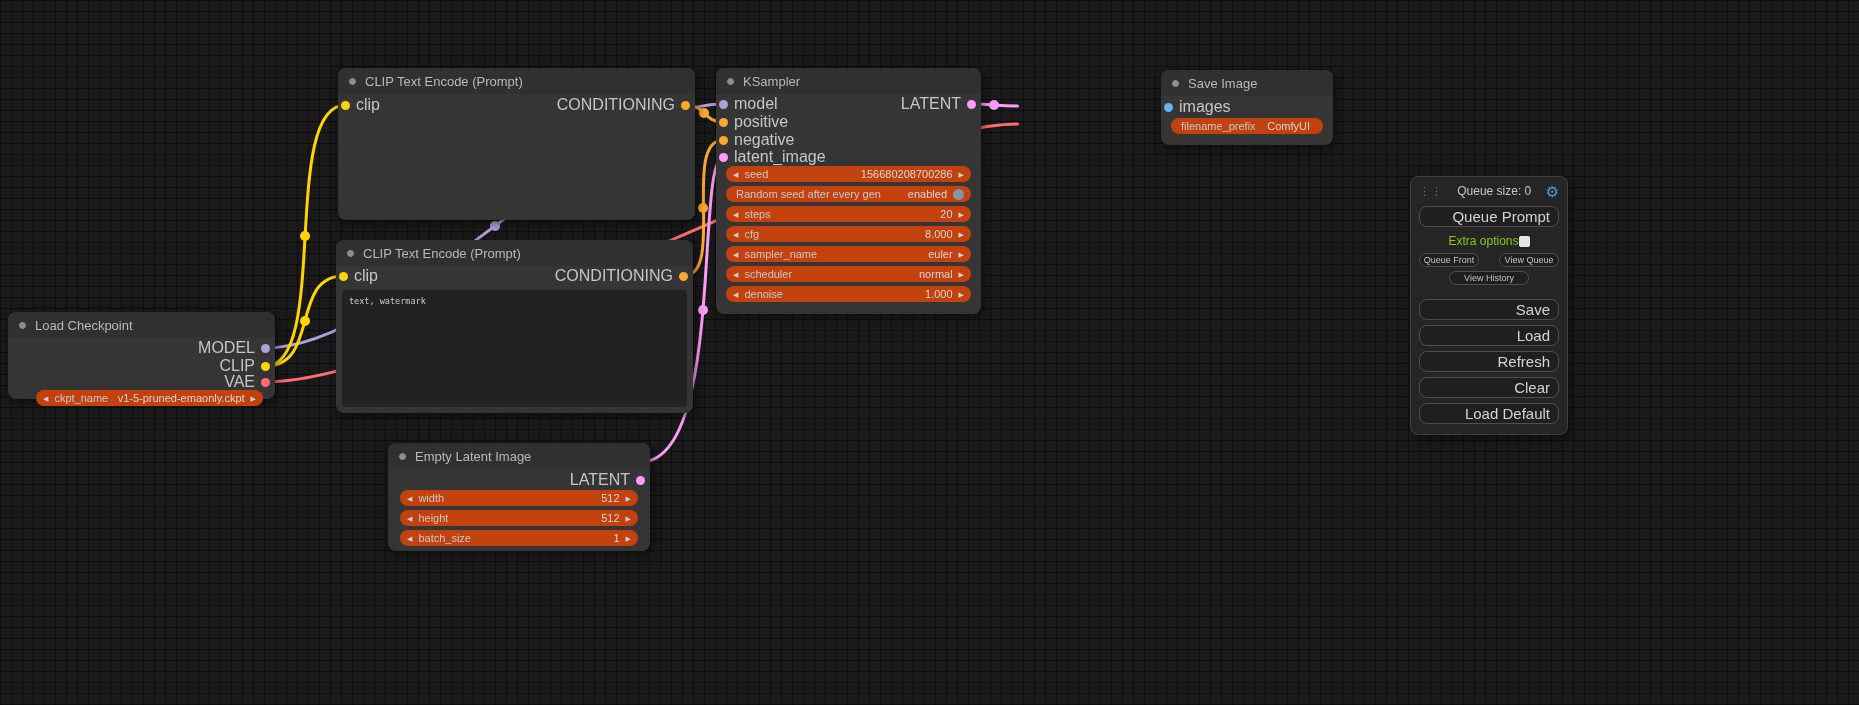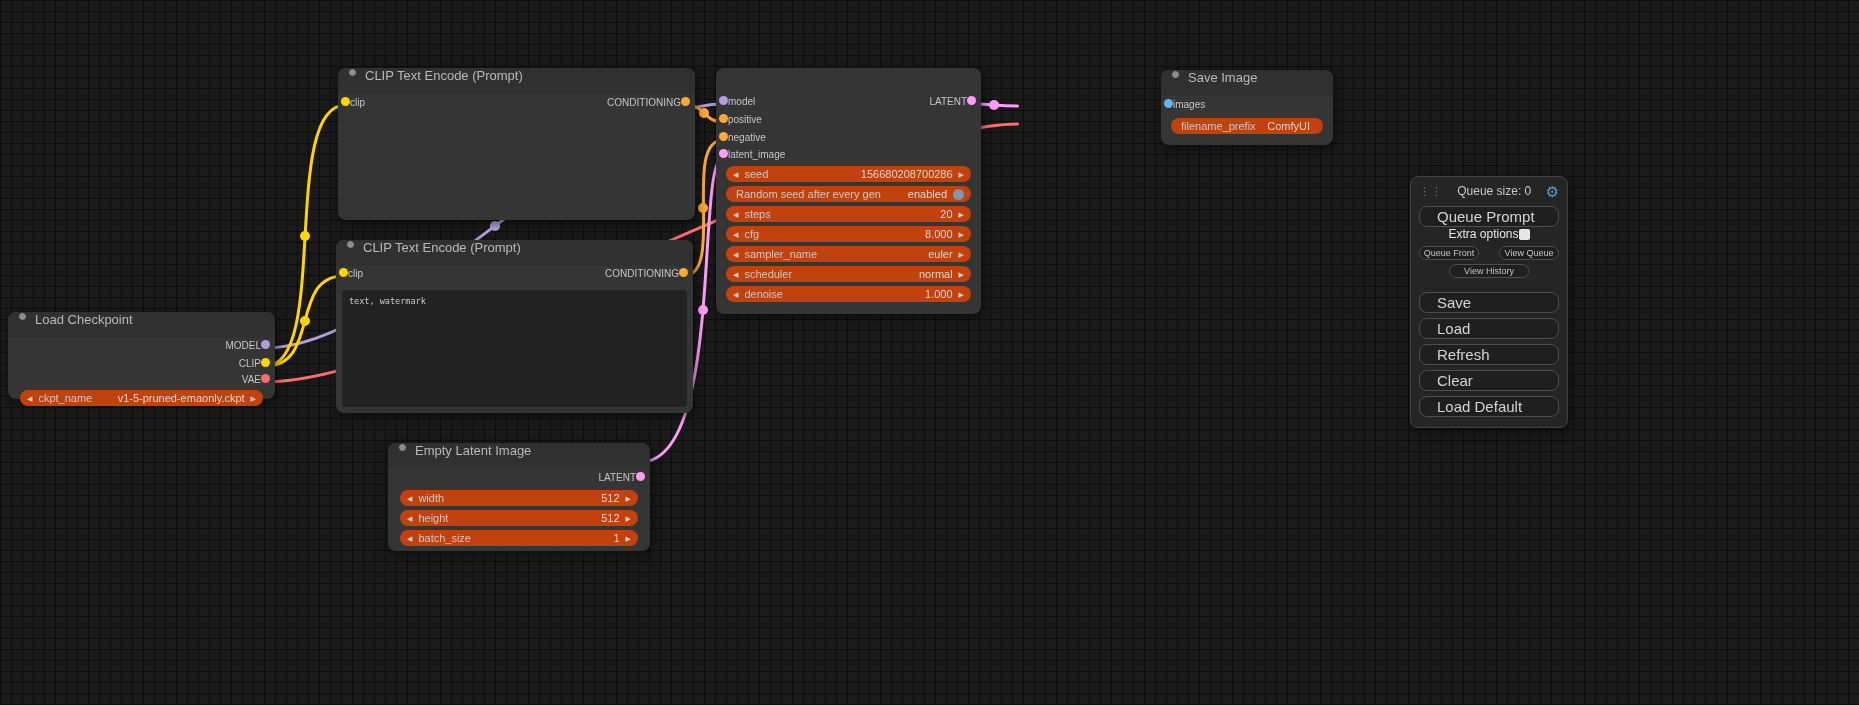--- a/index.html
+++ b/index.html
@@ -4,23 +4,23 @@
 <style>
   *{box-sizing:border-box}
   html,body{margin:0;padding:0}
   body{width:1859px;height:705px;overflow:hidden;font-family:"Liberation Sans",sans-serif;background:#191919;position:relative}
   .canvas{position:absolute;inset:0;background-color:#1a1a1a;
     background-image:linear-gradient(rgba(0,0,0,.45) 1px,transparent 1px),linear-gradient(90deg,rgba(0,0,0,.45) 1px,transparent 1px);
     background-size:11px 11px}
   svg.wires{position:absolute;inset:0;z-index:1;pointer-events:none}
   .wires path{fill:none;stroke-width:3;stroke-linecap:round}
   .node{position:absolute;background:#353535;border-radius:8px;box-shadow:2px 3px 10px rgba(0,0,0,.55);z-index:2}
-  .node-title{height:26px;display:flex;gap:8px;padding:0 10px;background:#303030;border-radius:8px 8px 0 0;color:#b9b9b9;font-size:13px;white-space:nowrap}
+  .node-title{height:26px;display:flex;align-items:center;gap:8px;padding:0 10px;background:#303030;border-radius:8px 8px 0 0;color:#b9b9b9;font-size:13px;white-space:nowrap}
   .collapse-dot{width:9px;height:9px;border-radius:50%;background:#8d8d8d;border:1px solid #262626;flex:0 0 auto}
-  .slot{position:absolute;height:16px;display:flex;font-size:10px;color:#c6c6c6;white-space:nowrap}
+  .slot{position:absolute;height:16px;display:flex;align-items:center;gap:6px;font-size:16px;color:#c6c6c6;white-space:nowrap}
   .slot.in{left:3px}
   .slot.out{right:5px}
   .slot-dot{width:9px;height:9px;border-radius:50%;flex:0 0 auto}
   .c-model{background:#B39DDB}.c-clip{background:#FFD500}.c-vae{background:#FF6E6E}
   .c-cond{background:#FFA931}.c-latent{background:#FF9CF9}.c-image{background:#64B5F6}
   .widgets{position:absolute;display:flex;flex-direction:column;gap:4px}
   .widget{height:16px;background:#c2410c;border-radius:8px;display:flex;align-items:center;padding:0 7px;font-size:11px;color:#c9c9c9;white-space:nowrap}
   .w-arrow{font-size:7px;color:#d0d0d0;line-height:1}
   .w-label{margin-left:6px}
   .w-value{margin-left:auto;margin-right:6px;color:#d8d8d8}
@@ -29,22 +29,22 @@
   .toggle-knob{width:11px;height:11px;border-radius:50%;background:#8296aa;flex:0 0 auto}
   .prompt-text{position:absolute;left:6px;right:6px;top:50px;bottom:6px;background:#222;border-radius:4px;padding:5px 7px;
     font-family:"DejaVu Sans Mono",monospace;font-size:8.5px;line-height:1.55;color:#cbcbcb;white-space:pre-wrap;word-break:break-word;overflow:hidden}
   
   .menu{position:absolute;left:1410px;top:176px;width:158px;background:#252525;border:1px solid #404040;border-radius:8px;
     padding:4px 8px 10px;box-shadow:3px 3px 12px rgba(0,0,0,.5);z-index:3}
   .menu-header{display:flex;align-items:center;justify-content:space-between;height:20px;color:#c8c8c8;font-size:12px}
   .drag-handle{color:#777;font-size:11px;letter-spacing:1px;cursor:grab}
   .gear{color:#5a9bd4;font-size:15px;line-height:1;cursor:pointer}
   .btn{display:block;width:100%;background:#1f1f1f;border:1px solid #4e4e4e;border-radius:8px;color:#d4d4d4;
-    font-size:15px;padding:1px 17px;margin-top:5px;font-family:inherit;text-align:left;cursor:pointer}
-  .extra{display:flex;align-items:center;justify-content:center;gap:0;color:#e5e5e5;font-size:12px;}
+    font-size:15px;padding:1px 8px;margin-top:5px;font-family:inherit;text-align:right;cursor:pointer}
+  .extra{display:flex;align-items:center;justify-content:center;gap:0;color:#84cc16;font-size:12px;margin-top:7px}
   .checkbox{width:11px;height:11px;background:#e6e6e6;border-radius:2px;cursor:pointer}
   .btn-row{display:flex;gap:20px;margin-top:5px}
   .btn-sm{flex:1;background:#1f1f1f;border:1px solid #4e4e4e;border-radius:8px;color:#c4c4c4;font-size:9px;padding:1px 2px;font-family:inherit;cursor:pointer}
   .vh-wrap{display:flex;justify-content:center;margin-top:4px}
   .btn-sm.vh{flex:0 0 auto;width:80px}
   .menu-gap{height:9px}
 </style>
 </head>
 <body>
 
@@ -81,21 +81,21 @@
       <span class="slot-dot c-model"></span>
     </div>
     <div class="slot out" style="top:46px">
       <span class="slot-label">CLIP</span>
       <span class="slot-dot c-clip"></span>
     </div>
     <div class="slot out" style="top:62px">
       <span class="slot-label">VAE</span>
       <span class="slot-dot c-vae"></span>
     </div>
-    <div class="widgets" style="top:78px;left:12px;right:12px">
+    <div class="widgets" style="top:78px;left:28px;right:12px">
       <div class="widget">
         <span class="w-arrow">◀</span>
         <span class="w-label">ckpt_name</span>
         <span class="w-value">v1-5-pruned-emaonly.ckpt</span>
         <span class="w-arrow">▶</span>
       </div>
     </div>
   </div>
 
   <div class="node" style="left:338px;top:68px;width:357px;height:152px">
@@ -154,20 +154,24 @@
       <div class="widget">
         <span class="w-arrow">◀</span>
         <span class="w-label">batch_size</span>
         <span class="w-value">1</span>
         <span class="w-arrow">▶</span>
       </div>
     </div>
   </div>
 
   <div class="node" style="left:716px;top:68px;width:265px;height:246px">
+    <div class="node-title">
+      <span class="collapse-dot"></span>
+      <span>KSampler</span>
+    </div>
     <div class="slot in" style="top:28px">
       <span class="slot-dot c-model"></span>
       <span class="slot-label">model</span>
     </div>
     <div class="slot in" style="top:46px">
       <span class="slot-dot c-cond"></span>
       <span class="slot-label">positive</span>
     </div>
     <div class="slot in" style="top:64px">
       <span class="slot-dot c-cond"></span>

